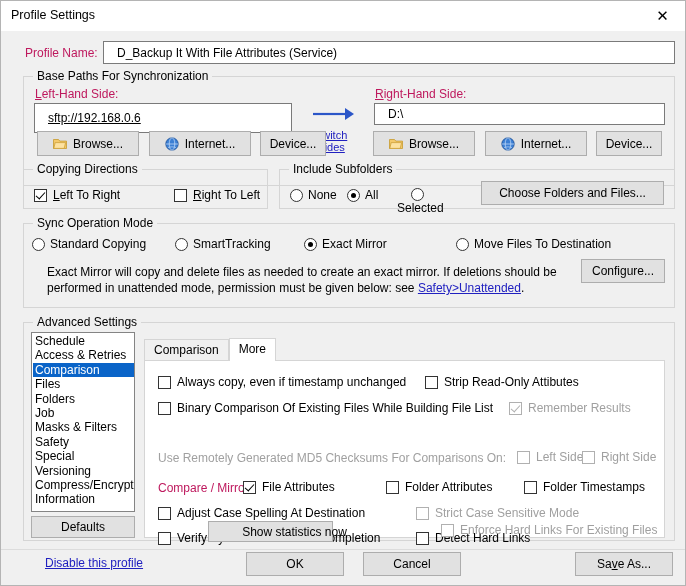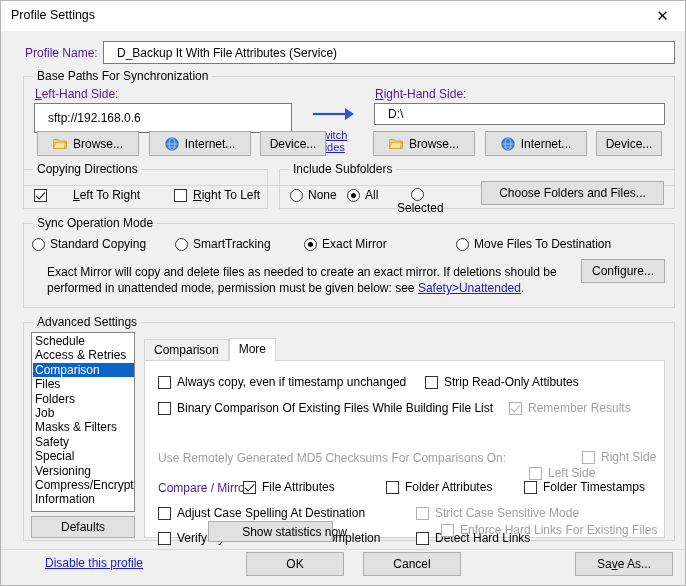--- a/index.html
+++ b/index.html
@@ -50,21 +50,21 @@
   }
   .group-title {
     position: absolute;
     top: -8px; left: 9px;
     background: #f0f0f0;
     padding: 0 4px;
     font-size: 12px;
     color: #000;
     white-space: nowrap;
   }
-  .lbl { position: absolute; font-size: 12px; color: #4c1d95; white-space: nowrap; }
+  .lbl { position: absolute; font-size: 12px; color: #be185d; white-space: nowrap; }
   .lbl u { text-decoration: underline; }
   
   .textbox {
     position: absolute;
     background: #ffffff;
     border: 1px solid #7a7a7a;
     font-family: "Liberation Sans", sans-serif;
     font-size: 12px;
     color: #000;
     padding: 0 13px;
@@ -209,21 +209,21 @@
   <div class="client">
 
     <div class="lbl" style="left:24px; top:15px;">Profile Name:</div>
     <div class="textbox" style="left:102px; top:10px; width:572px; height:23px;">D_Backup It With File Attributes (Service)</div>
 
     <div class="group" style="left:22px; top:45px; width:652px; height:110px;">
       <div class="group-title">Base Paths For Synchronization</div>
     </div>
 
     <div class="lbl" style="left:34px; top:56px;"><u>L</u>eft-Hand Side:</div>
-    <div class="textbox" style="left:33px; top:72px; width:258px; height:30px;">sftp://192.168.0.6</div>
+    <div class="textbox" style="left:33px; top:72px; width:258px; height:30px;text-decoration:underline;">sftp://192.168.0.6</div>
 
     <div class="lbl" style="left:374px; top:56px;"><u>R</u>ight-Hand Side:</div>
     <div class="textbox" style="left:373px; top:72px; width:291px; height:22px;">D:\</div>
 
     <div class="arrow" style="left:310px; top:74px;">
       <svg width="44" height="18" viewBox="0 0 44 18">
         <line x1="2" y1="9" x2="34" y2="9" stroke="#2b56c8" stroke-width="2.2"></line>
         <polygon points="34,3 43,9 34,15" fill="#2b56c8"></polygon>
       </svg>
     </div>
@@ -277,21 +277,21 @@
       </span>
       <span>Internet...</span>
     </div>
     <div class="btn" style="left:595px; top:100px; width:66px; height:25px;">
       <span>Device...</span>
     </div>
 
     <div class="group" style="left:22px; top:138px; width:245px; height:40px;">
       <div class="group-title">Copying Directions</div>
     </div>
-    <div class="cb-row" style="left:33px; top:157px;gap:20px;">
+    <div class="cb-row" style="left:33px; top:157px;">
       <span class="box checked"></span>
       <span><u>L</u>eft To Right</span>
     </div>
     <div class="cb-row" style="left:157px; top:157px;padding-left:16px;">
       <span class="box"></span>
       <span><u>R</u>ight To Left</span>
     </div>
 
     <div class="group" style="left:278px; top:138px; width:396px; height:40px;">
       <div class="group-title">Include Subfolders</div>
@@ -384,21 +384,21 @@
     <div class="cb-row" style="left:157px; top:370px;">
       <span class="box"></span>
       <span>Binary Comparison Of Existing Files While Building File List</span>
     </div>
     <div class="cb-row disabled" style="left:508px; top:370px;">
       <span class="box checked"></span>
       <span>Remember Results</span>
     </div>
 
     <div class="lbl disabled" style="left:157px; top:420px;">Use Remotely Generated MD5 Checksums For Comparisons On:</div>
-    <div class="cb-row disabled" style="left:528px; top:419px;margin-top:16px;">
+    <div class="cb-row disabled" style="left:516px; top:419px;">
       <span class="box"></span>
       <span>Left Side</span>
     </div>
     <div class="cb-row disabled" style="left:581px; top:419px;">
       <span class="box"></span>
       <span>Right Side</span>
     </div>
 
     <div class="lbl" style="left:157px; top:450px;">Compare / Mirror:</div>
     <div class="cb-row" style="left:242px; top:449px;">

